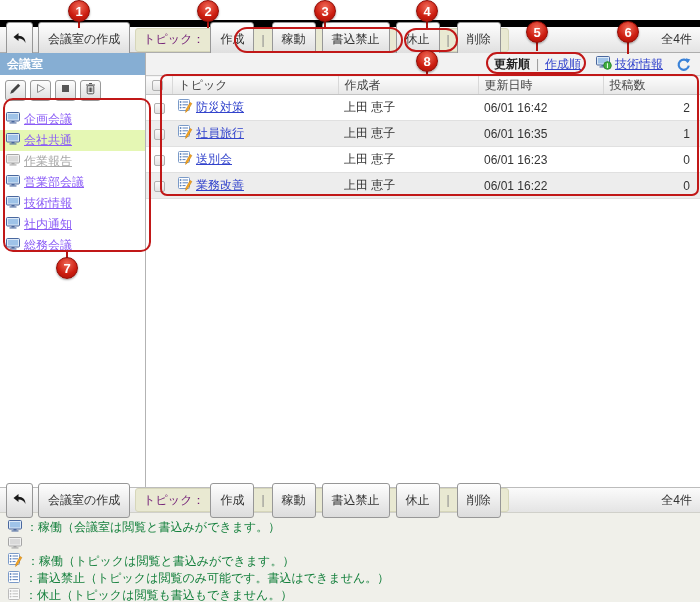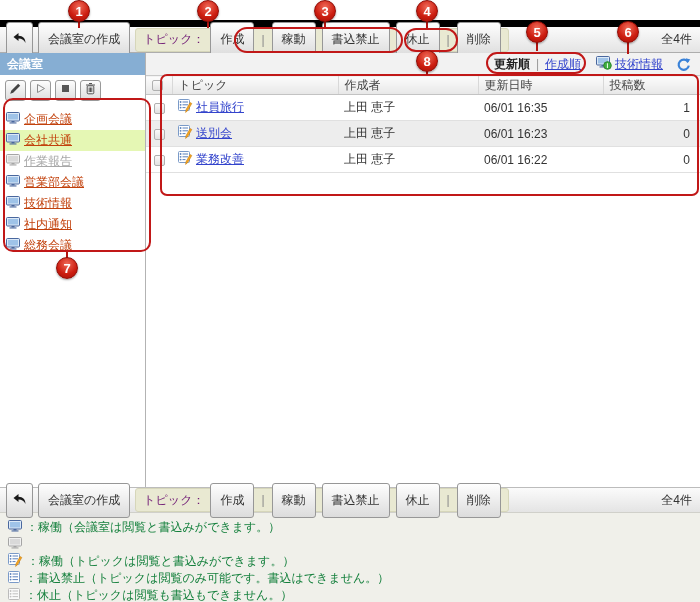--- a/index.html
+++ b/index.html
@@ -28,21 +28,21 @@
 
   
   .content { display:flex; height:434px; background:#fff; }
   .sidebar { width:146px; border-right:1px solid #b3b3b3; display:flex; flex-direction:column; background:#fff;font-family:Liberation Serif, serif; }
   .sidebar-header { height:22px; line-height:22px; background:#86aed3; color:#fff; font-weight:bold; padding-left:7px; }
   .sidebar-tools { display:flex; gap:4px; padding:5px 0 5px 5px; }
   .tool-btn { width:21px; height:21px; display:inline-flex; align-items:center; justify-content:center;
               background:linear-gradient(#fdfdfd,#ddd); border:1px solid #999; border-radius:3px; }
   .room-list { padding-top:3px; }
   .room { height:21px; display:flex; align-items:center; gap:4px; padding-left:6px; cursor:default; }
-  .room a { color:#c2410c; text-decoration:underline; }
+  .room a { color:#8b5cf6; text-decoration:underline; }
   .room.selected { background:#e5f7b4; }
   .room.suspended a { color:#a8a8a8; }
   .room .mon-frame { fill:#dce9f7; stroke:#49679e; }
   .room .mon-screen { fill:#9fc3e8; }
   .room .mon-stand { fill:#49679e; }
   .room.suspended .mon-frame { fill:#f1f1f1; stroke:#a5a5a5; }
   .room.suspended .mon-screen { fill:#d9d9d9; }
   .room.suspended .mon-stand { fill:#a5a5a5; }
 
   .main { flex:1; display:flex; flex-direction:column; background:#fff; }
@@ -261,20 +261,41 @@
           <tr>
             <th class="col-check"><span class="checkbox"></span></th>
             <th class="col-topic">トピック</th>
             <th class="col-author">作成者</th>
             <th class="col-updated">更新日時</th>
             <th class="col-posts">投稿数</th>
           </tr>
         </thead>
         <tbody>
 
+        <tr class="topic-row">
+            <td class="col-check"><span class="checkbox"></span></td>
+            <td class="col-topic">
+                <span class="cell-flex">
+              <span>
+                <svg width="15" height="14" viewBox="0 0 15 14">
+                      <rect x="0.5" y="0.5" width="11" height="11" rx="1" fill="#fff" stroke="#7a9ac8"></rect>
+                      <circle cx="2.6" cy="3" r="0.9" fill="#5b81bb"></circle>
+                      <circle cx="2.6" cy="5.8" r="0.9" fill="#5b81bb"></circle>
+                      <circle cx="2.6" cy="8.6" r="0.9" fill="#5b81bb"></circle>
+                      <path d="M4.5 3 h5.5 M4.5 5.8 h5.5 M4.5 8.6 h3" stroke="#5b81bb"></path>
+                      <path d="M13.8 4.5 L9.8 11.5 L7.6 13.4 L8.1 10.6 L12.1 3.6 Z" fill="#f5a623" stroke="#c47d12" stroke-width="0.6"></path>
+                    </svg>
+              </span>
+              <a class="link">防災対策</a>
+            </span>
+              </td>
+            <td class="col-author">上田 恵子</td>
+            <td class="col-updated">06/01 16:42</td>
+            <td class="col-posts">2</td>
+          </tr>
             <tr class="topic-row">
             <td class="col-check"><span class="checkbox"></span></td>
             <td class="col-topic">
                 <span class="cell-flex">
               <span>
                 <svg width="15" height="14" viewBox="0 0 15 14">
                       <rect x="0.5" y="0.5" width="11" height="11" rx="1" fill="#fff" stroke="#7a9ac8"></rect>
                       <circle cx="2.6" cy="3" r="0.9" fill="#5b81bb"></circle>
                       <circle cx="2.6" cy="5.8" r="0.9" fill="#5b81bb"></circle>
                       <circle cx="2.6" cy="8.6" r="0.9" fill="#5b81bb"></circle>

